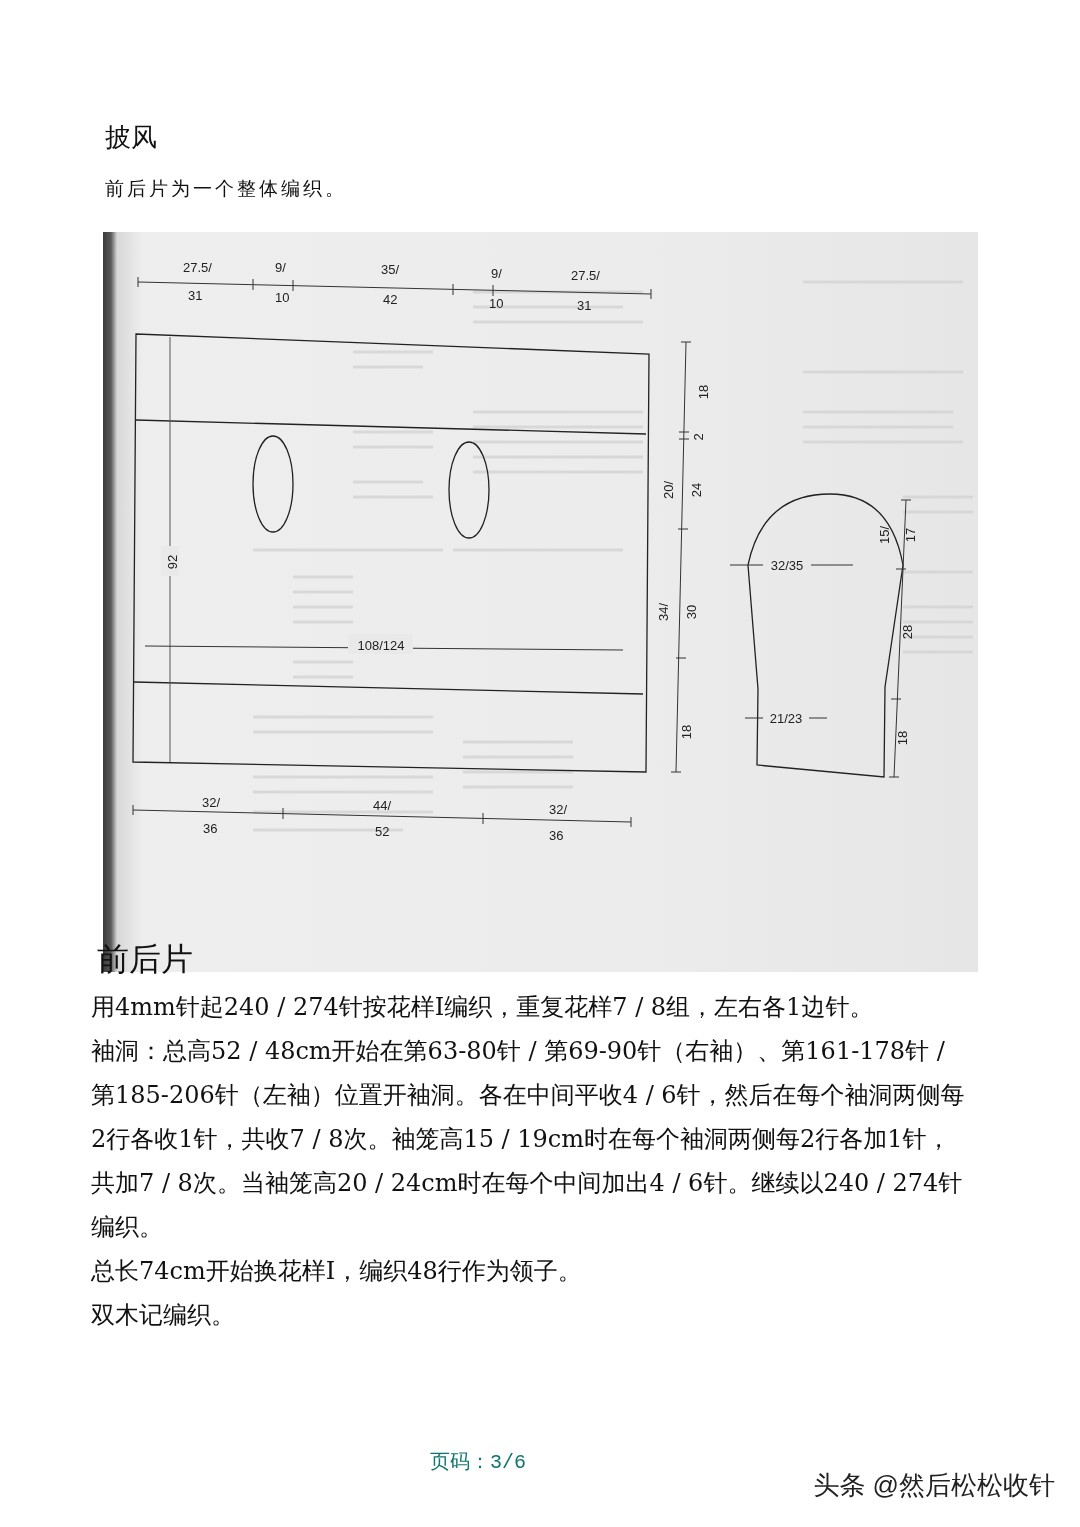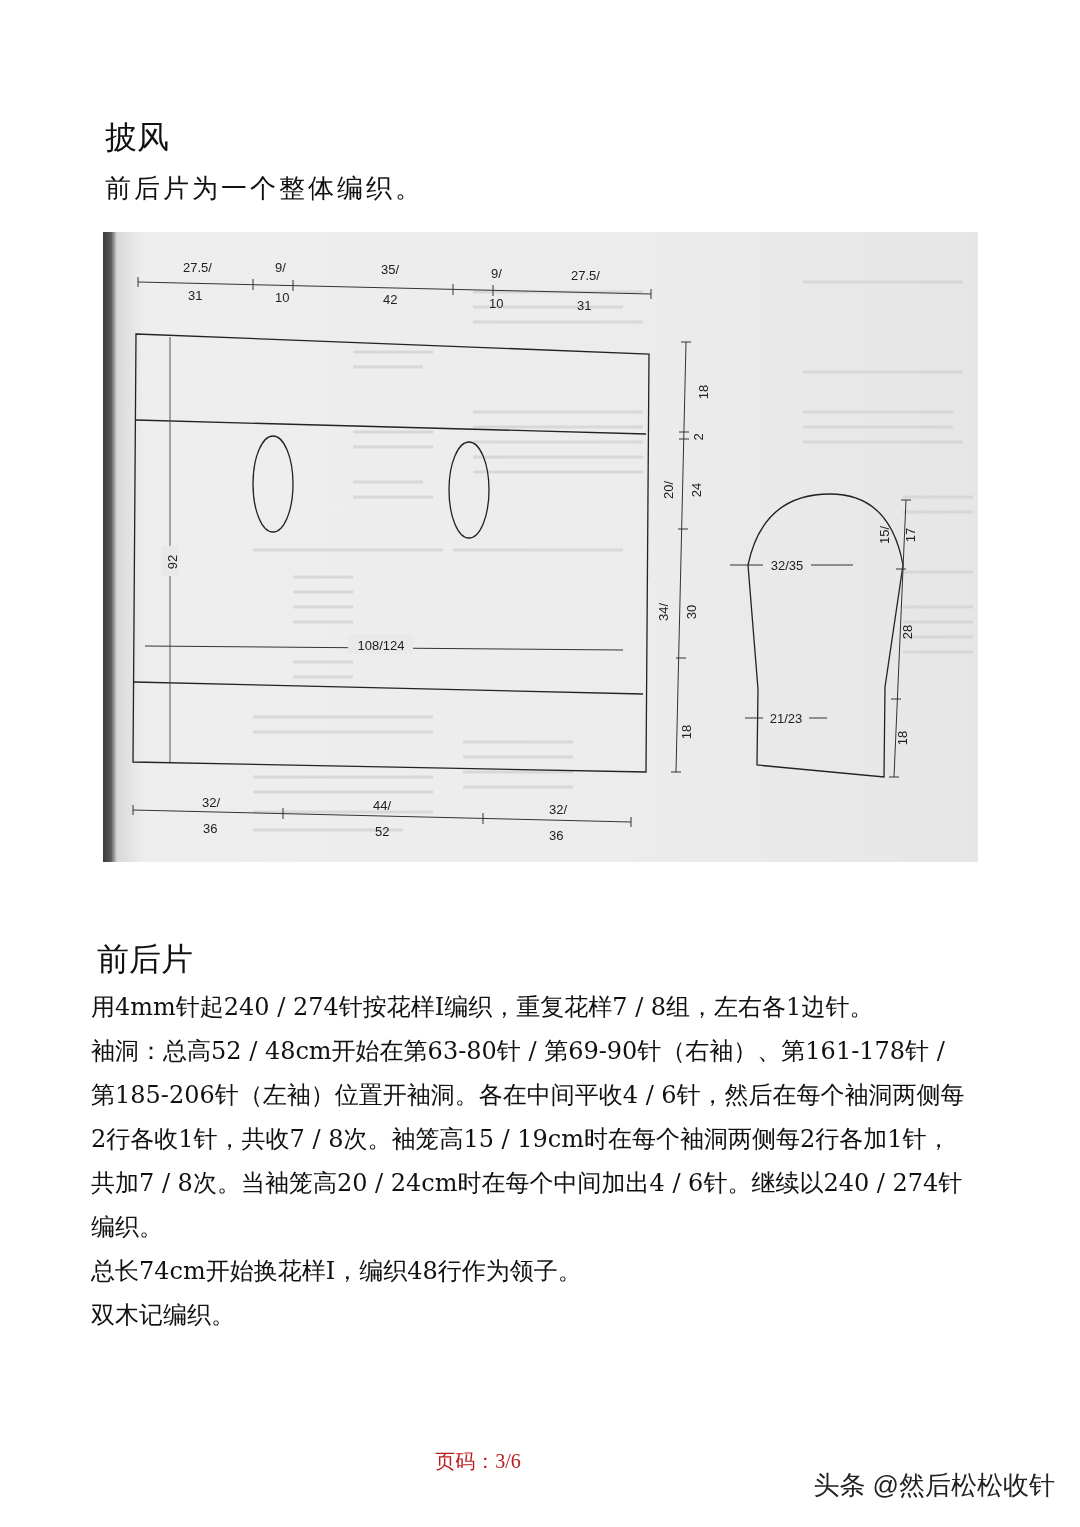--- a/index.html
+++ b/index.html
@@ -1,32 +1,32 @@
 <!DOCTYPE html>
 <html><head>
 <meta charset="utf-8">
 <style>
   html, body { margin: 0; padding: 0; }
   body {
     width: 1080px; height: 1527px; background: #ffffff; position: relative; overflow: hidden;
     font-family: "DejaVu Serif", "Liberation Serif", serif; color: #111;
   }
-  .title { position: absolute; left: 105px; top: 112px; font-size: 32px; line-height: 50px; }
-  .subtitle { position: absolute; left: 105px; top: 168px; font-size: 26px; line-height: 40px; letter-spacing: 3px; }
+  .title { position: absolute; left: 105px; top: 112px; font-size: 26px; line-height: 50px; }
+  .subtitle { position: absolute; left: 105px; top: 168px; font-size: 19px; line-height: 40px; letter-spacing: 3px; }
   .figure {
-    position: absolute; left: 103px; top: 232px; width: 875px; height: 630px;
+    position: absolute; left: 103px; top: 232px; width: 875px; height: 740px;
     background: linear-gradient(90deg, #3a3a3a 0px, #5a5a5a 8px, #d8d8d8 14px, #eeeeee 40px, #ececec 60%, #e6e6e6 100%);
     overflow: hidden;
   }
   .figure svg { position: absolute; left: 0; top: 0; }
   .figure .lbl { font-family: "Liberation Sans", sans-serif; font-size: 13px; fill: #222; }
   .section-title { position: absolute; left: 97px; top: 935px; font-size: 32px; line-height: 48px; }
   .body-text { position: absolute; left: 91px; top: 985px; width: 875px; font-size: 24px; line-height: 44px; }
   .body-text p { margin: 0; }
-  .page-num { position: absolute; left: 0; width: 956px; top: 1448px; text-align: center; font-family: Liberation Serif, serif; font-size: 20px; color: #b91c1c; }
+  .page-num { position: absolute; left: 0; width: 956px; top: 1448px; text-align: center; font-family: Liberation Mono, monospace; font-size: 20px; color: #0f766e; }
   .watermark { position: absolute; right: 25px; top: 1468px; font-family: "Liberation Sans", sans-serif; font-size: 26px; color: #222; }
 </style>
 </head>
 <body>
 
 <div class="title">披风</div>
 <div class="subtitle">前后片为一个整体编织。</div>
 
 <div class="figure">
   <svg width="875" height="634" viewBox="0 0 875 634">

